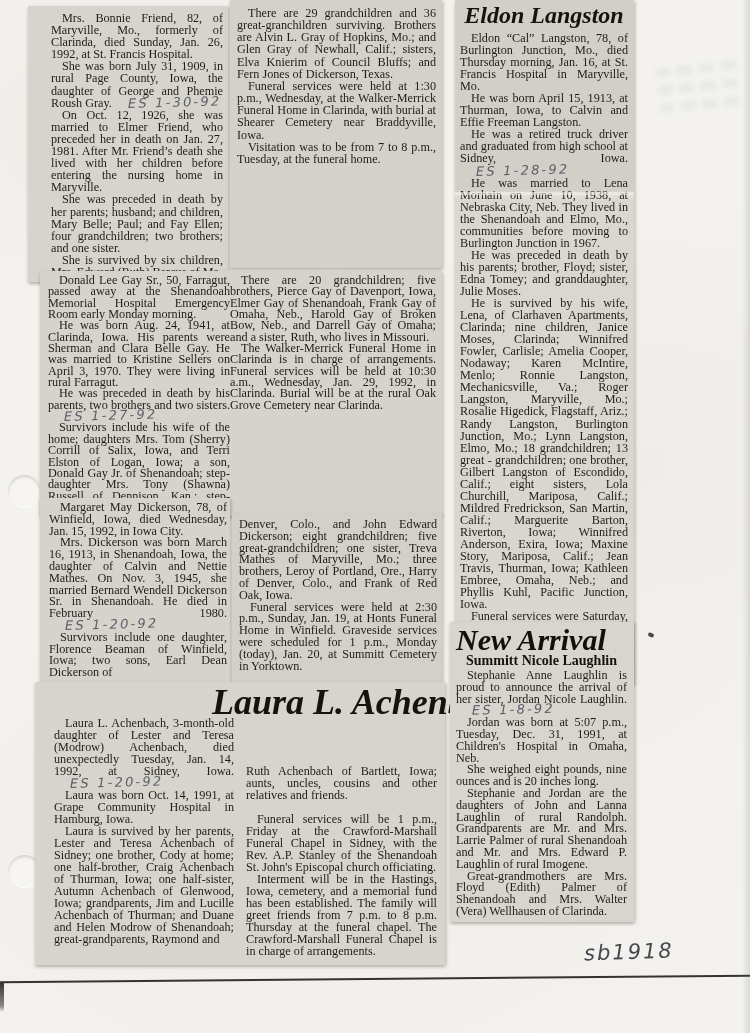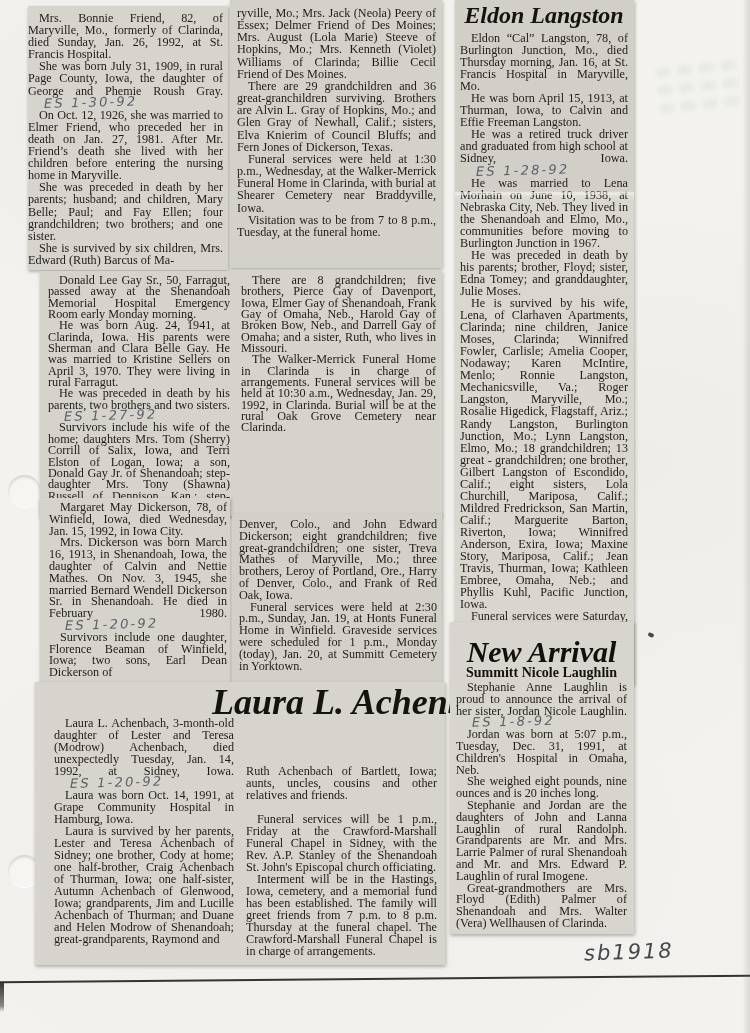--- a/index.html
+++ b/index.html
@@ -23,24 +23,24 @@
   .handwriting{
     display:inline-block;font-family:"DejaVu Sans",sans-serif;font-style:italic;
     font-size:13px;color:#5d6069;letter-spacing:2.2px;white-space:nowrap;
     transform:rotate(-1.5deg);padding-left:5px;line-height:10px;
   }
   .handnote{
     position:absolute;font-family:"DejaVu Sans",sans-serif;font-style:italic;
     color:#45474d;letter-spacing:2px;transform:rotate(-2deg);
   }
   
-  #friend-col1{left:28px;top:6px;width:200px;min-height:260px;padding:6px 5px 4px 0;line-height:12.1px;background:#d7d4ce;}
+  #friend-col1{left:28px;top:6px;width:200px;min-height:260px;padding:6px 5px 4px 23px;line-height:12.1px;background:#d7d4ce;}
   #friend-col2{left:230px;top:0;width:212px;min-height:268px;padding:7px 6px 4px 7px;line-height:12.15px;background:#d4d1cb;}
   
-  #gay-clip{left:40px;top:271px;width:402px;min-height:238px;padding:4px 6px 3px 8px;line-height:11.35px;background:#d6d3cd;display:flex;gap:11px;}
+  #gay-clip{left:40px;top:271px;width:402px;min-height:238px;padding:4px 6px 3px 8px;line-height:11.35px;background:#d6d3cd;display:flex;}
   #gay-clip .gcol1{width:182px;flex:none;}
   #gay-clip .gcol2{flex:1;}
   
   #dickerson-col1{left:40px;top:498px;width:190px;min-height:158px;padding:4px 3px 3px 9px;line-height:11.8px;background:#d6d3cd;}
   #dickerson-col2{left:232px;top:514px;width:210px;min-height:170px;padding:5px 5px 3px 7px;line-height:11.8px;background:#d3d0ca;}
   
   #achenbach-clip{left:35px;top:682px;width:410px;min-height:283px;padding:6px 8px 0 19px;line-height:12px;background:#d7d4ce;}
   .ach-headline{
     margin-left:158px;width:238px;white-space:nowrap;font-style:italic;font-weight:600;
     font-size:36px;line-height:28px;text-align:left;text-indent:0;margin-bottom:1px;color:#15130f;
@@ -54,22 +54,22 @@
     background:linear-gradient(180deg,#d2cfc9 0px,#d2cfc9 190px,#e2dfda 195px,#dad7d1 201px,#d9d6d0 100%);
   }
   .lang-headline{
     text-align:center;font-style:italic;font-weight:600;font-size:24px;line-height:28px;
     margin-bottom:3px;white-space:nowrap;color:#15130f;
   }
   #langston-clip .seam{position:absolute;left:0;top:192px;width:100%;height:3px;background:rgba(245,244,240,0.55);}
   
   #newarrival-clip{left:450px;top:622px;width:184px;min-height:290px;padding:2px 7px 4px 6px;line-height:11.8px;background:#d8d5cf;}
   .na-headline{
-    text-align:center;font-style:italic;font-weight:700;font-size:30px;line-height:24px;
-    white-space:nowrap;padding-top:4px;color:#12100c;margin-top:12px;
+    font-style:italic;font-weight:700;font-size:30px;line-height:24px;
+    white-space:nowrap;padding-top:4px;color:#12100c;
   }
   .na-subhead{text-align:center;font-weight:700;font-size:14px;line-height:14px;margin:2px 0 2px;color:#15130f;}
   
   .hole{
     position:absolute;width:33px;height:33px;border-radius:50%;background:#f6f5f2;
     box-shadow:inset 0 2px 3px rgba(0,0,0,0.15), inset 0 -1px 1px rgba(255,255,255,0.9);
   }
   #hole-top{left:8px;top:475px;}
   #hole-bottom{left:8px;top:855px;}
   #archive-code{left:584px;top:940px;font-size:21px;}
@@ -90,35 +90,34 @@
 
   <div class="clip" id="friend-col1">
       <p class="para">Mrs. Bonnie Friend, 82, of Maryville, Mo., formerly of Clarinda, died Sunday, Jan. 26, 1992, at St. Francis Hospital.</p>
       <p class="para">She was born July 31, 1909, in rural Page County, Iowa, the daughter of George and Phemie Roush Gray.<span class="handwriting">ES 1-30-92</span></p>
       <p class="para">On Oct. 12, 1926, she was married to Elmer Friend, who preceded her in death on Jan. 27, 1981. After Mr. Friend’s death she lived with her children before entering the nursing home in Maryville.</p>
       <p class="para">She was preceded in death by her parents; husband; and children, Mary Belle; Paul; and Fay Ellen; four grandchildren; two brothers; and one sister.</p>
       <p class="para">She is survived by six children, Mrs. Edward (Ruth) Barcus of Ma-</p>
     </div>
 
   <div class="clip" id="friend-col2">
-      <p class="para noindent">ryville, Mo.; Mrs. Jack (Neola) Peery of Essex; Delmer Friend of Des Moines; Mrs. August (Lola Marie) Steeve of Hopkins, Mo.; Mrs. Kenneth (Violet) Williams of Clarinda; Billie Cecil Friend of Des Moines.</p>
       <p class="para">There are 29 grandchildren and 36 great-granchildren surviving. Brothers are Alvin L. Gray of Hopkins, Mo.; and Glen Gray of Newhall, Calif.; sisters, Elva Knierim of Council Bluffs; and Fern Jones of Dickerson, Texas.</p>
       <p class="para">Funeral services were held at 1:30 p.m., Wednesday, at the Walker-Merrick Funeral Home in Clarinda, with burial at Shearer Cemetery near Braddyville, Iowa.</p>
       <p class="para">Visitation was to be from 7 to 8 p.m., Tuesday, at the funeral home.</p>
     </div>
 
   <div class="clip" id="gay-clip">
     <div class="gcol1">
         <p class="para">Donald Lee Gay Sr., 50, Farragut, passed away at the Shenandoah Memorial Hospital Emergency Room early Monday morning.</p>
         <p class="para">He was born Aug. 24, 1941, at Clarinda, Iowa. His parents were Sherman and Clara Belle Gay. He was married to Kristine Sellers on April 3, 1970. They were living in rural Farragut.</p>
         <p class="para">He was preceded in death by his parents, two brothers and two sisters.<span class="handwriting">ES 1-27-92</span></p>
         <p class="para">Survivors include his wife of the home; daughters Mrs. Tom (Sherry) Corrill of Salix, Iowa, and Terri Elston of Logan, Iowa; a son, Donald Gay Jr. of Shenandoah; step-daughter Mrs. Tony (Shawna) Russell of Dennison, Kan.; step-daugh-</p>
       </div>
     <div class="gcol2">
-        <p class="para">There are 8 grandchildren; five brothers, Pierce Gay of Davenport, Iowa, Elmer Gay of Shenandoah, Frank Gay of Omaha, Neb., Harold Gay of Broken Bow, Neb., and Darrell Gay of Omaha; and a sister, Ruth, who lives in Missouri.</p>
+        <p class="para">There are 20 grandchildren; five brothers, Pierce Gay of Davenport, Iowa, Elmer Gay of Shenandoah, Frank Gay of Omaha, Neb., Harold Gay of Broken Bow, Neb., and Darrell Gay of Omaha; and a sister, Ruth, who lives in Missouri.</p>
         <p class="para">The Walker-Merrick Funeral Home in Clarinda is in charge of arrangements. Funeral services will be held at 10:30 a.m., Wednesday, Jan. 29, 1992, in Clarinda. Burial will be at the rural Oak Grove Cemetery near Clarinda.</p>
       </div>
   </div>
 
   <div class="clip" id="dickerson-col1">
       <p class="para">Margaret May Dickerson, 78, of Winfield, Iowa, died Wednesday, Jan. 15, 1992, in Iowa City.</p>
       <p class="para">Mrs. Dickerson was born March 16, 1913, in Shenandoah, Iowa, the daughter of Calvin and Nettie Mathes. On Nov. 3, 1945, she married Bernard Wendell Dickerson Sr. in Shenandoah. He died in February 1980.<span class="handwriting">ES 1-20-92</span></p>
       <p class="para">Survivors include one daughter, Florence Beaman of Winfield, Iowa; two sons, Earl Dean Dickerson of</p>
     </div>
 

